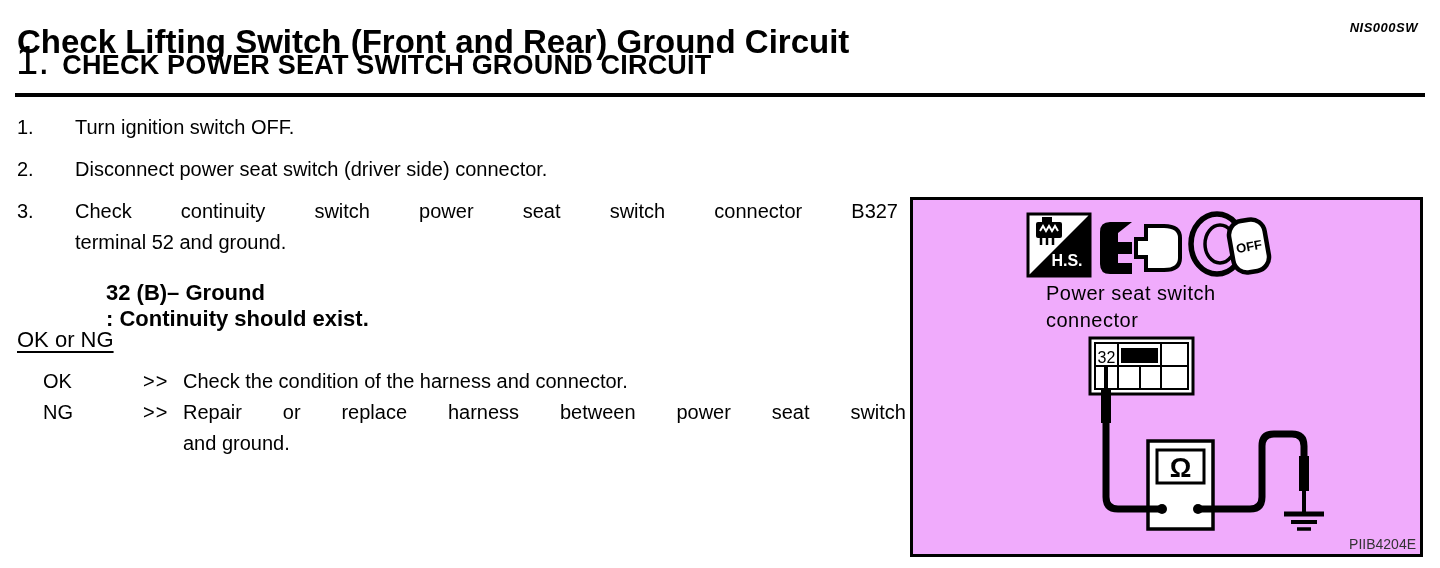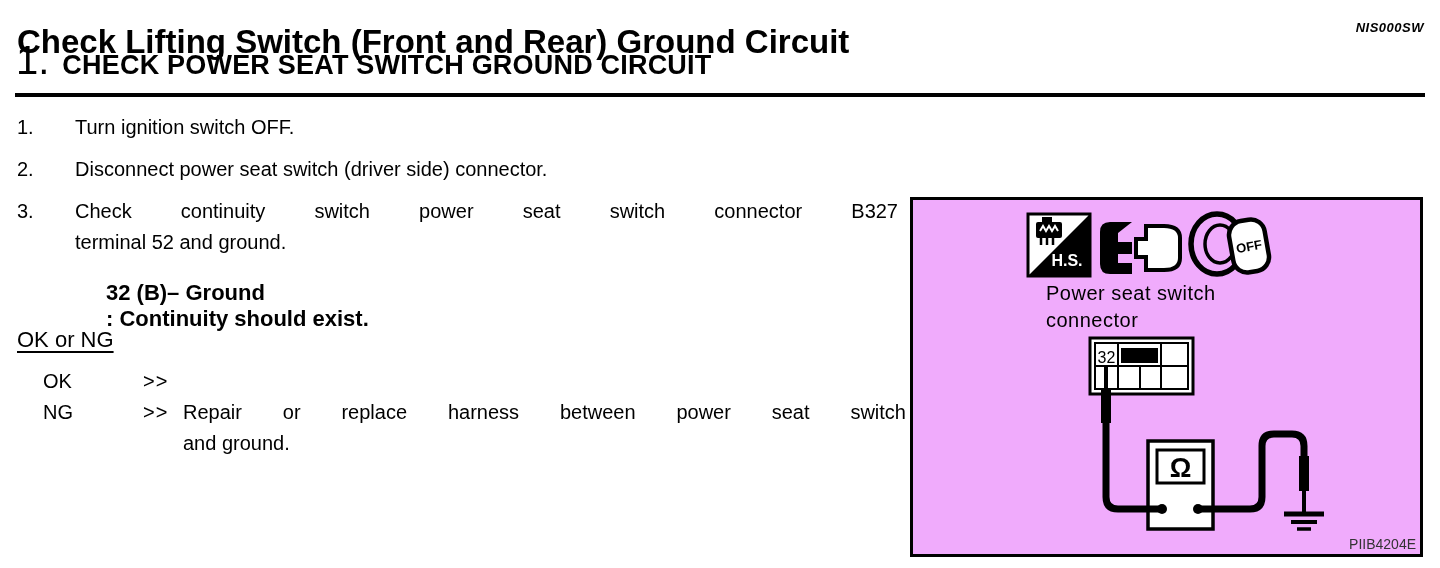--- a/index.html
+++ b/index.html
@@ -1,20 +1,20 @@
 <!DOCTYPE html>
 <html><head>
 <meta charset="utf-8">
 <style>
   html,body{margin:0;padding:0;background:#fff;}
   .page{position:relative;width:1440px;height:568px;background:#fff;color:#000;
         font-family:"Liberation Sans",sans-serif;overflow:hidden;text-decoration:underline;}
 
   .title{position:absolute;left:17px;top:0;font-size:33px;font-weight:700;line-height:40px;letter-spacing:0;}
-  .code{position:absolute;right:16px;top:20px;font-size:13px;font-style:italic;font-weight:700;letter-spacing:.5px;}
+  .code{position:absolute;right:22px;top:20px;font-size:13px;font-style:italic;font-weight:700;letter-spacing:.5px;}
   .step{position:absolute;left:16px;top:38px;display:flex;align-items:baseline;gap:13px;}
   .step-num{font-size:40px;font-weight:400;}
   .step-title{font-size:27px;font-weight:700;letter-spacing:.2px;}
   .rule{position:absolute;left:15px;top:93px;width:1410px;height:4px;background:#000;}
 
   .procedure{position:absolute;left:17px;top:112px;width:881px;list-style:none;margin:0;padding:0;}
   .p-item{display:flex;font-size:20px;line-height:31px;margin-bottom:11px;}
   .p-num{width:58px;flex:none;}
   .p-text{flex:1;}
   .jline{text-align:justify;text-align-last:justify;}
@@ -72,20 +72,21 @@
     <span class="spec-terminals">32 (B)– Ground</span>
     <span class="spec-condition">: Continuity should exist.</span>
   </div>
 
   <div class="okng">OK or NG</div>
 
   <div class="results">
     <div class="result">
       <span class="r-label">OK</span>
       <span class="r-arrow">&gt;&gt;</span>
+      <span class="r-action">Check the condition of the harness and connector.</span>
     </div>
     <div class="result">
       <span class="r-label">NG</span>
       <span class="r-arrow">&gt;&gt;</span>
       <span class="r-action">
         <span class="jline" style="display:block;">Repair or replace harness between power seat switch</span>
         <span style="display:block;">and ground.</span>
       </span>
     </div>
   </div>

